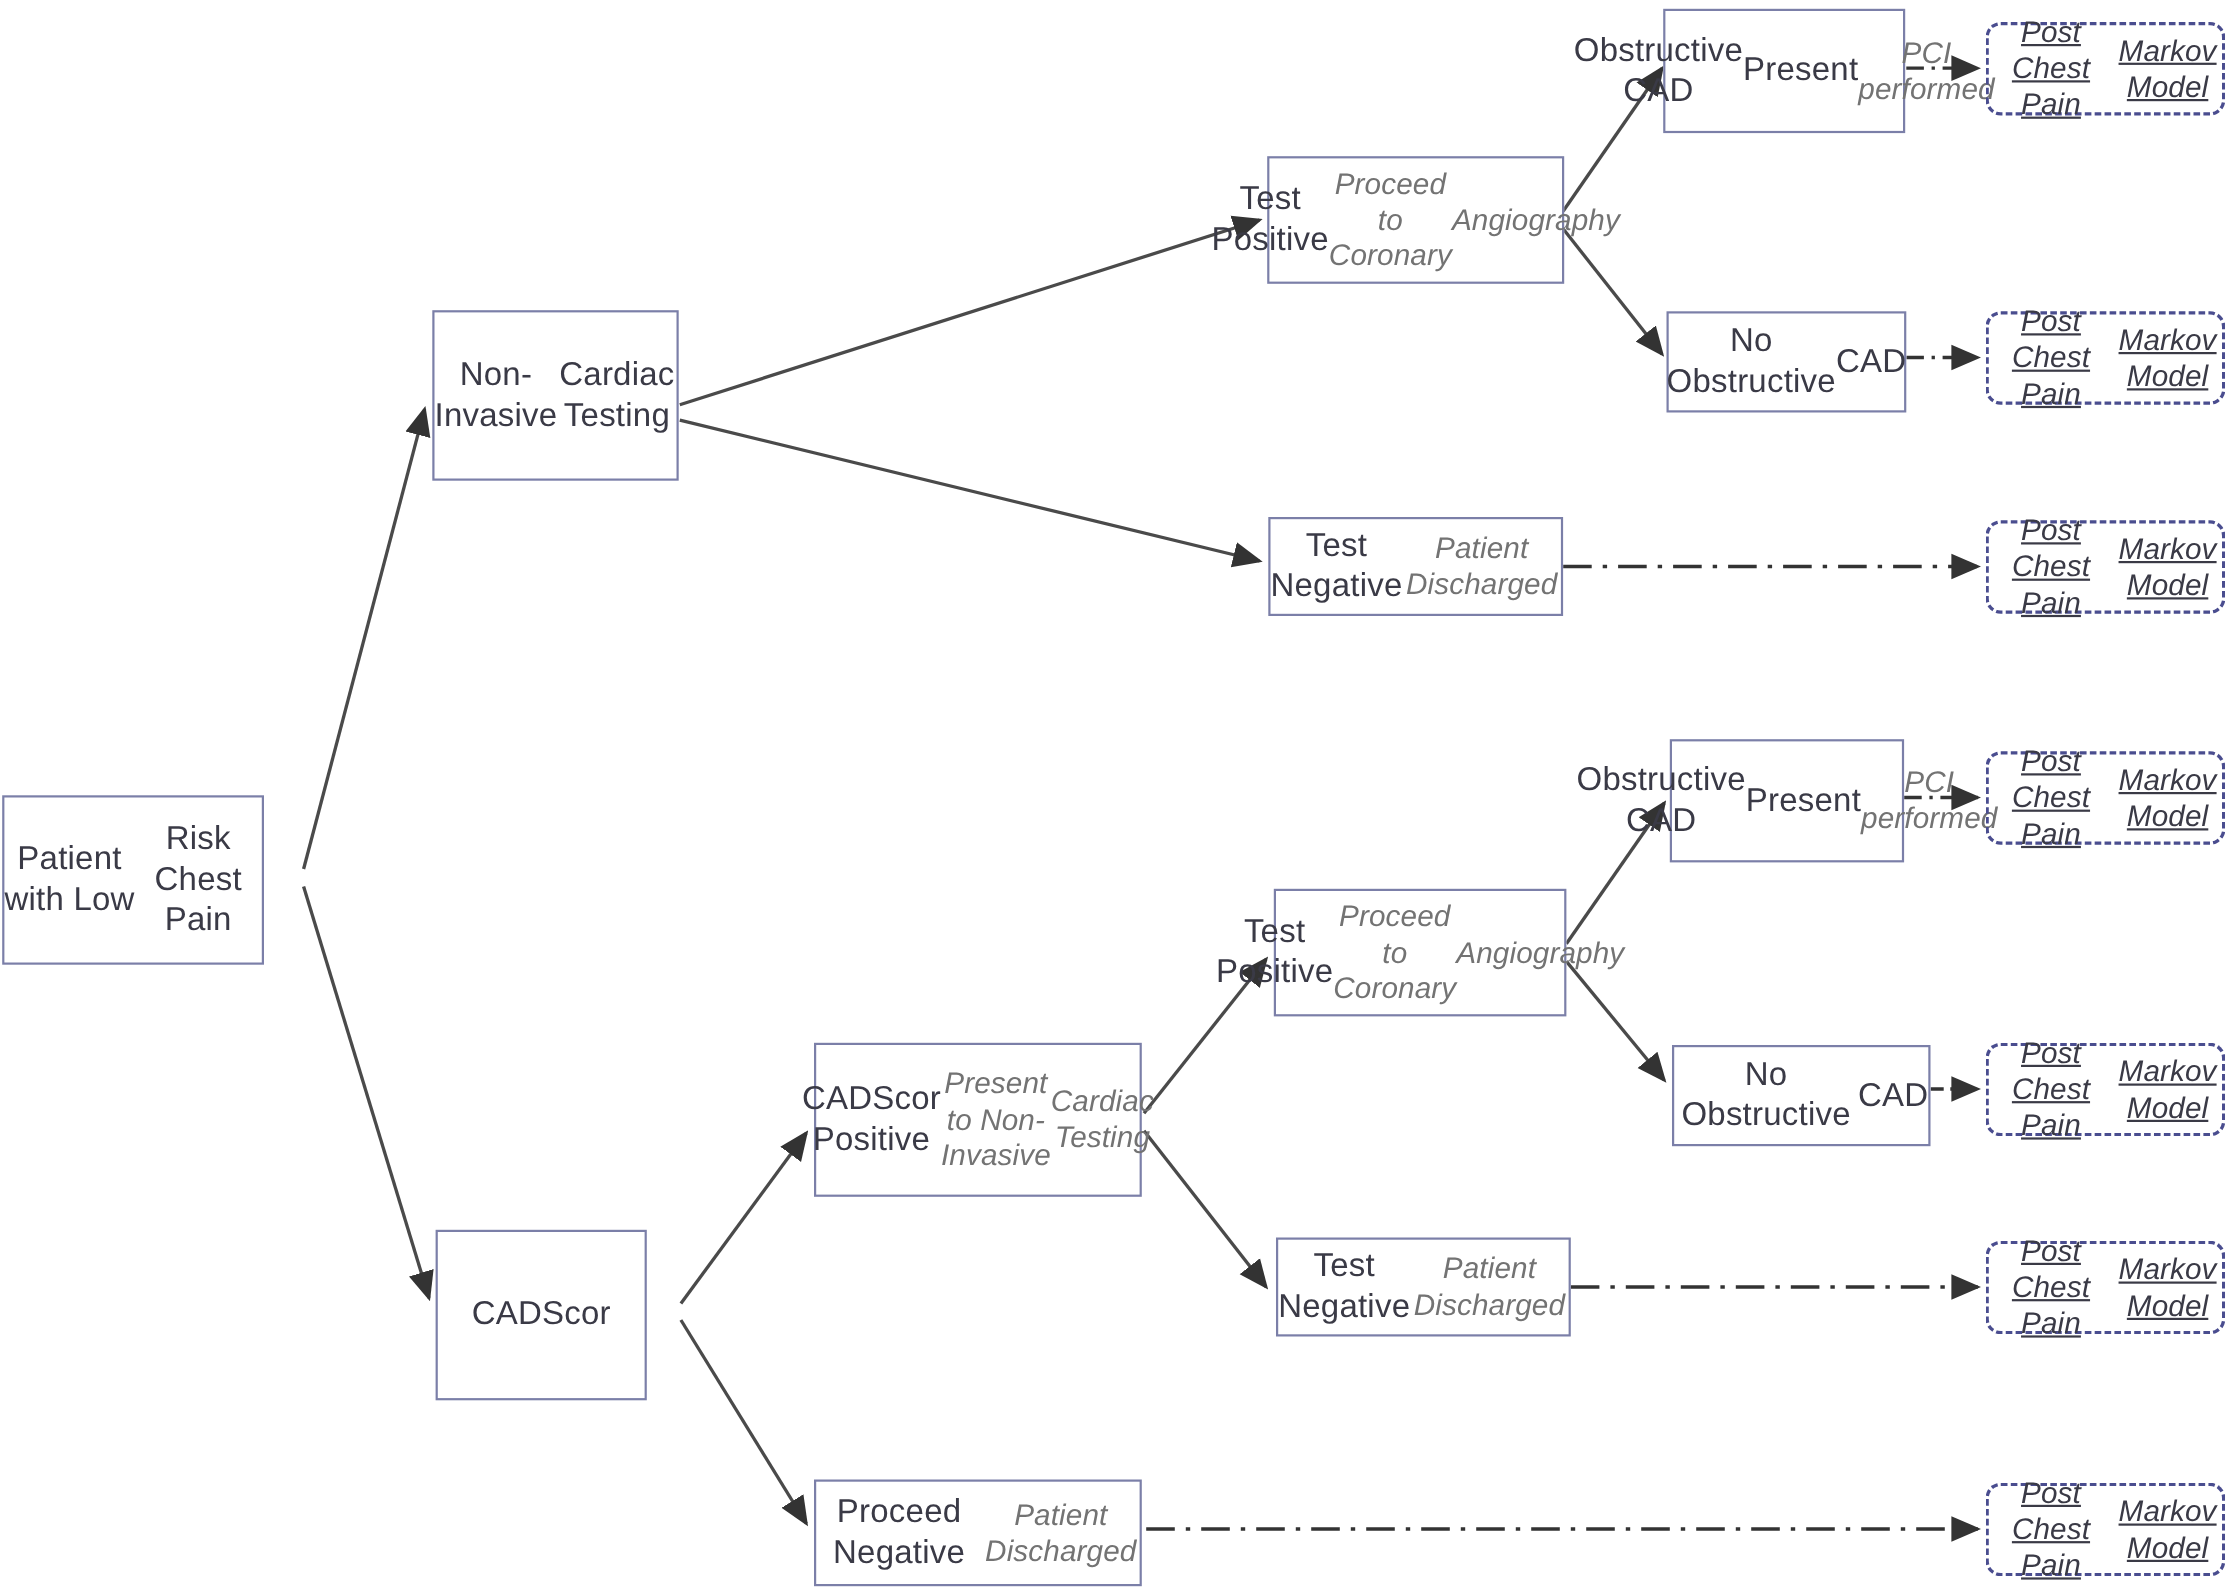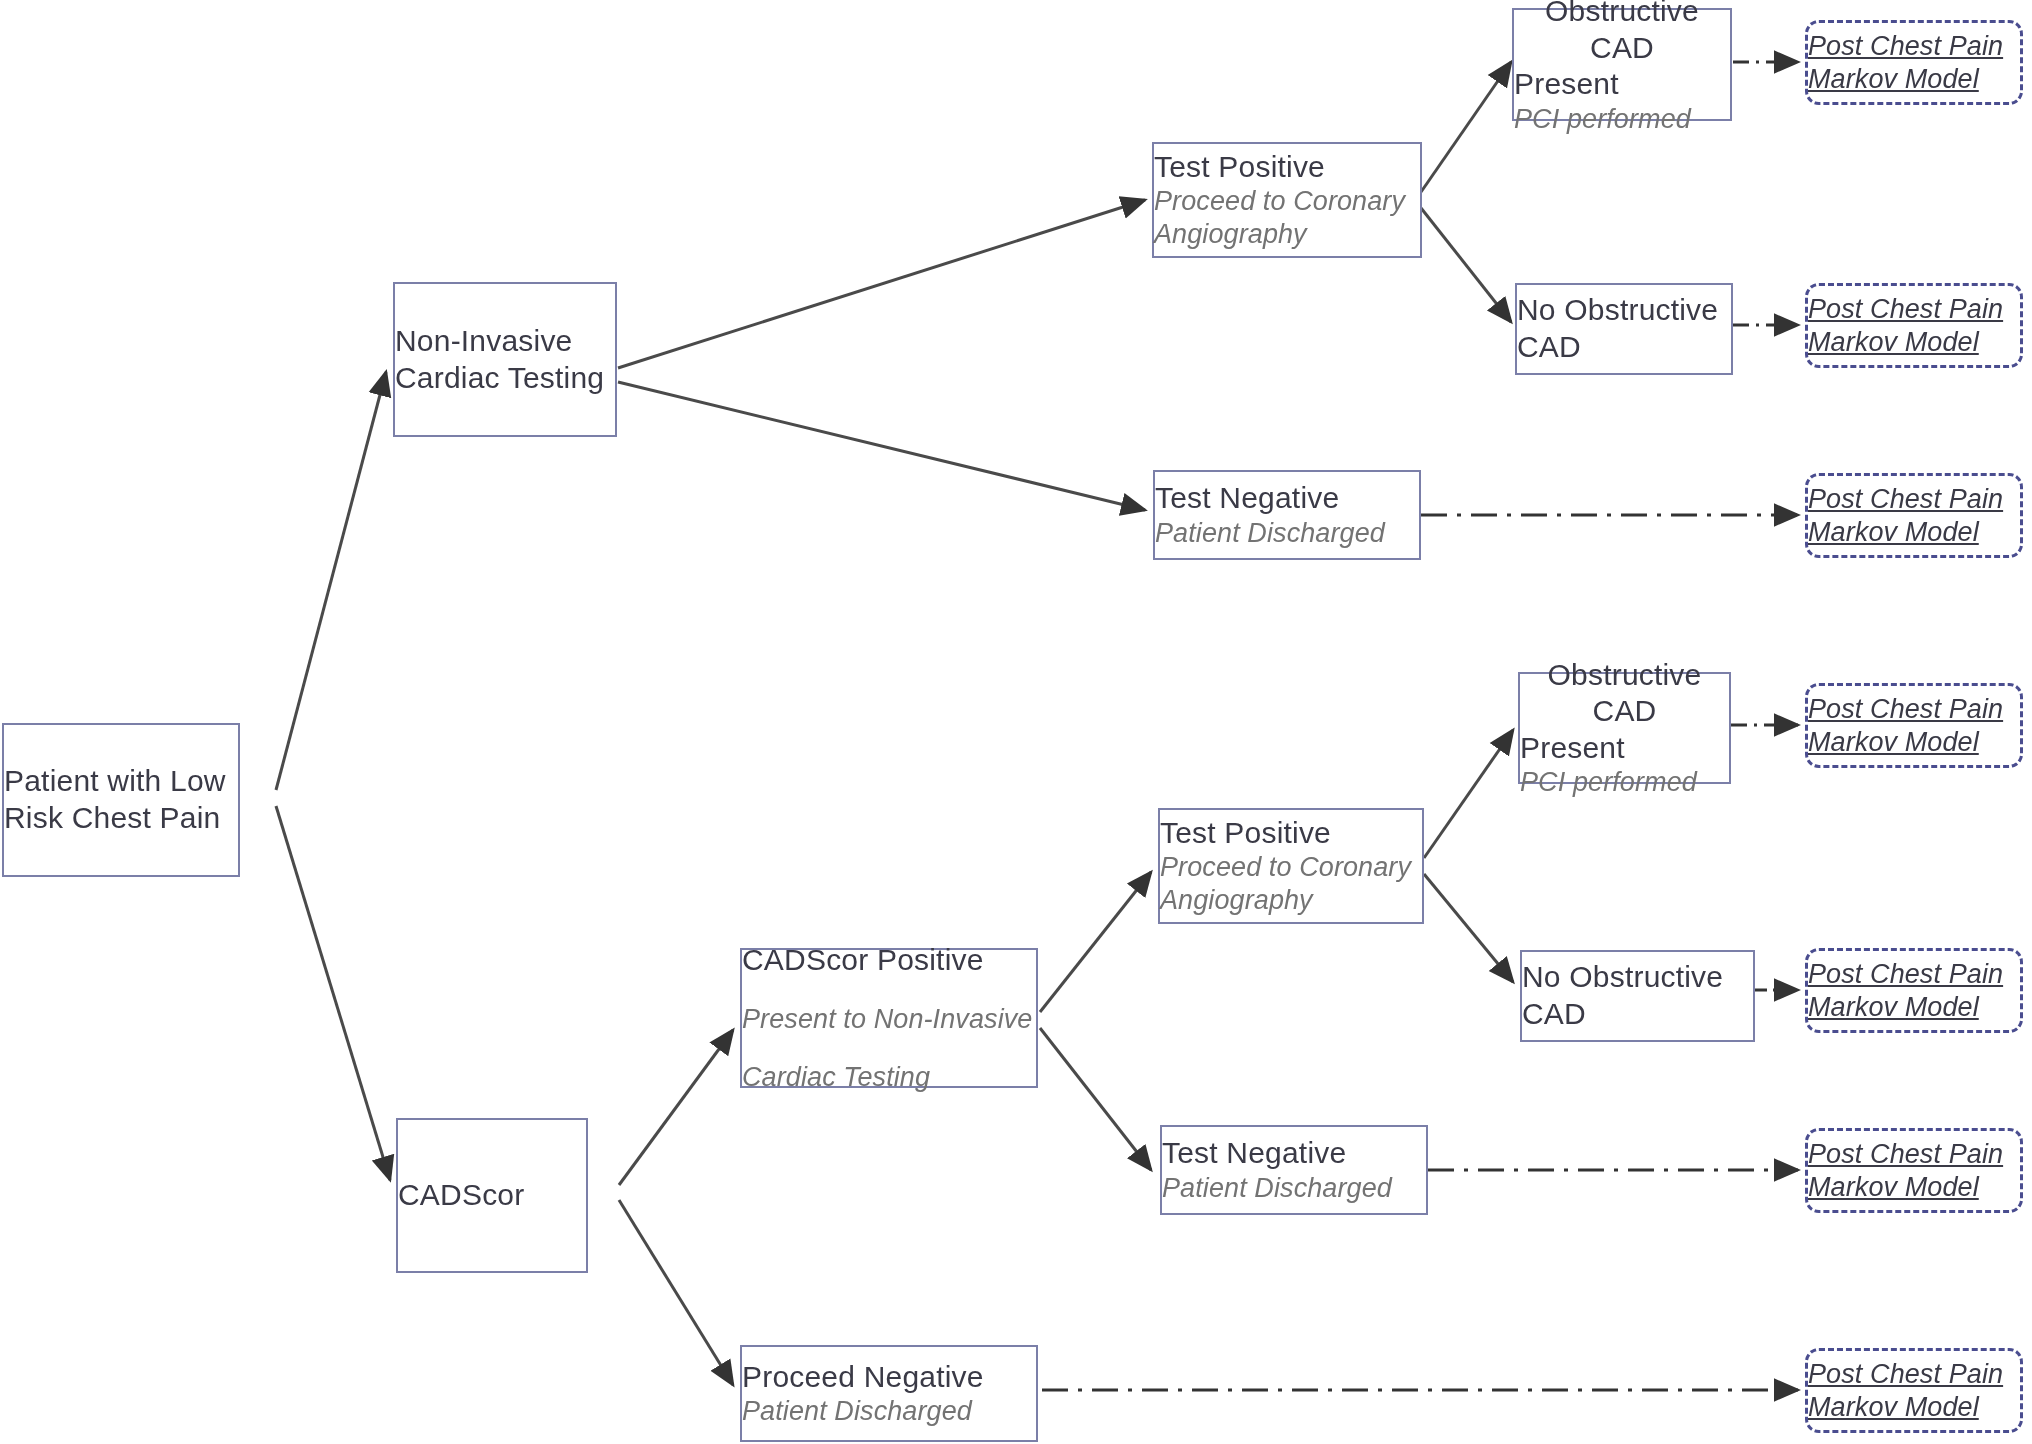--- a/index.html
+++ b/index.html
@@ -20,22 +20,22 @@
     left: 0;
     top: 0;
     width: 2032px;
     height: 1444px;
     pointer-events: none;
   }
   .node {
     position: absolute;
     box-sizing: border-box;
     display: flex;
-    flex-direction: column;
-    align-items: flex-start;
+    flex-direction: row;
+    align-items: center;
     justify-content: center;
     text-align: center;
     background: #ffffff;
     color: #3d3d4e;
     line-height: 1.22;
   }
   .node.solid {
     border: 2px solid #7b7fa8;
   }
   .node.markov {
@@ -157,21 +157,21 @@
   <div class="node markov" style="left:1805px; top:283px; width:218px; height:85px;">
     <span class="sub">Post Chest Pain</span>
     <span class="sub">Markov Model</span>
   </div>
 
   <div class="node markov" style="left:1805px; top:473px; width:218px; height:85px;">
     <span class="sub">Post Chest Pain</span>
     <span class="sub">Markov Model</span>
   </div>
 
-  <div class="node solid" style="left:740px; top:948px; width:298px; height:140px;gap:25px;">
+  <div class="node solid" style="left:740px; top:948px; width:298px; height:140px;">
     <span class="title">CADScor Positive</span>
     <span class="sub">Present to Non-Invasive</span>
     <span class="sub">Cardiac Testing</span>
   </div>
 
   <div class="node solid" style="left:740px; top:1345px; width:298px; height:97px;">
     <span class="title">Proceed Negative</span>
     <span class="sub">Patient Discharged</span>
   </div>
 

